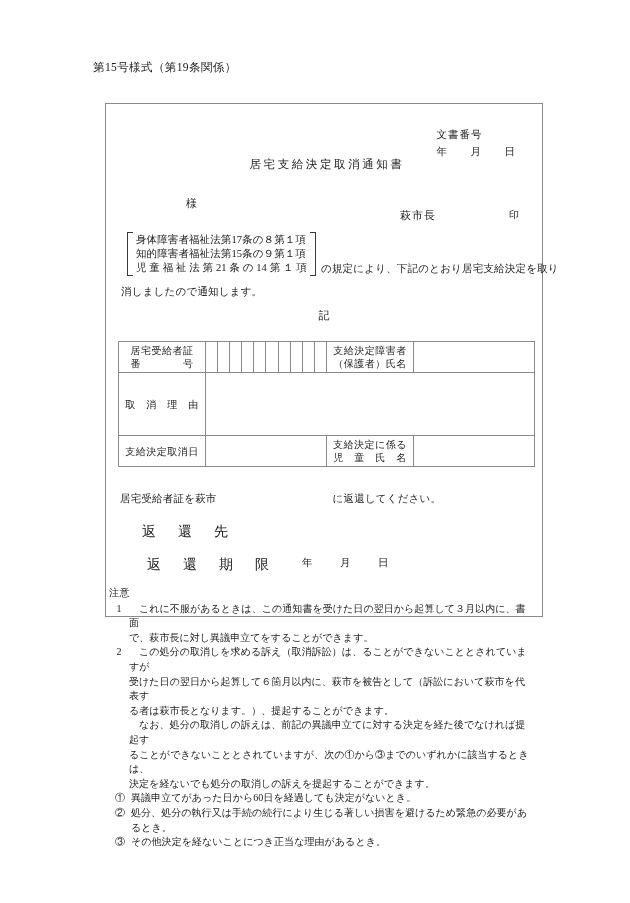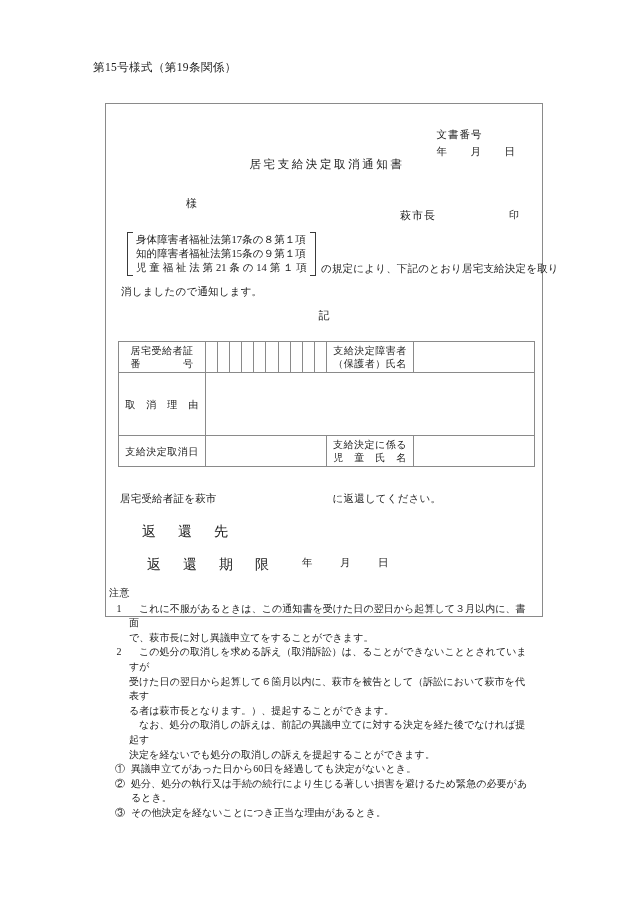--- a/index.html
+++ b/index.html
@@ -373,20 +373,21 @@
         </div>
       </div>
 
       <div class="note-item">
         <div class="note-num">2</div>
         <div class="note-body">
           <p class="ind">この処分の取消しを求める訴え（取消訴訟）は、ることができないこととされていますが</p>
           <p>受けた日の翌日から起算して６箇月以内に、萩市を被告として（訴訟において萩市を代表す</p>
           <p>る者は萩市長となります。）、提起することができます。</p>
           <p class="ind">なお、処分の取消しの訴えは、前記の異議申立てに対する決定を経た後でなければ提起す</p>
+          <p>ることができないこととされていますが、次の①から③までのいずれかに該当するときは、</p>
           <p>決定を経ないでも処分の取消しの訴えを提起することができます。</p>
         </div>
       </div>
 
       <div class="note-item">
         <div class="circ-num">①</div>
         <div class="note-body">
           <p>異議申立てがあった日から60日を経過しても決定がないとき。</p>
         </div>
       </div>

